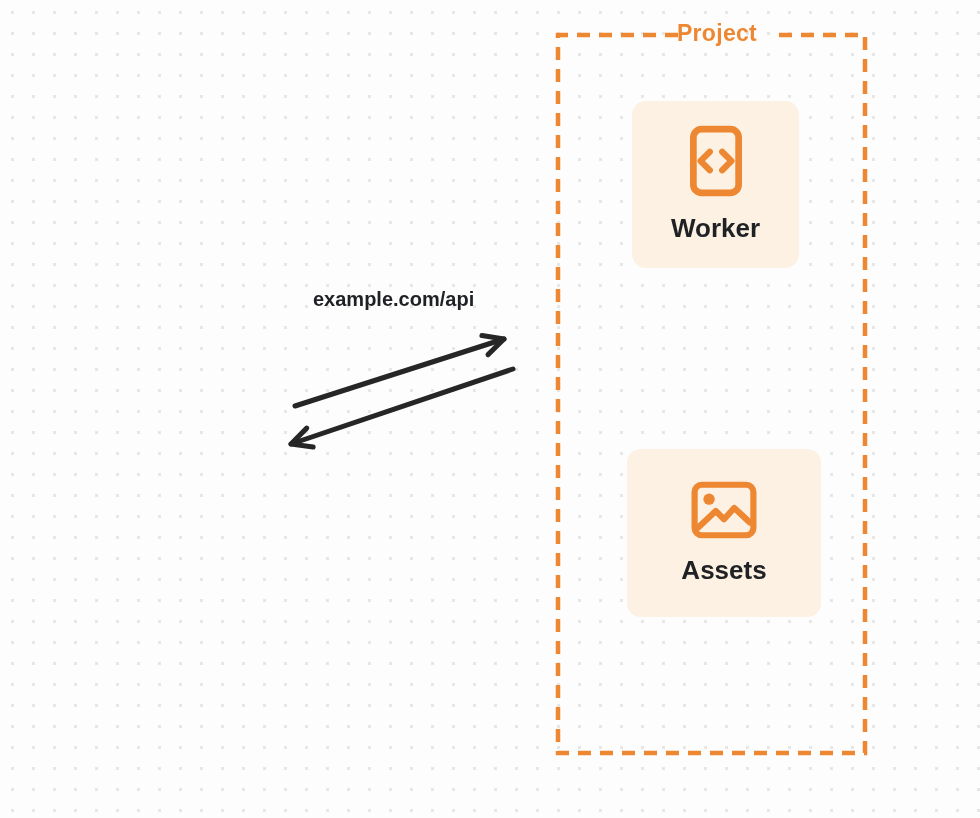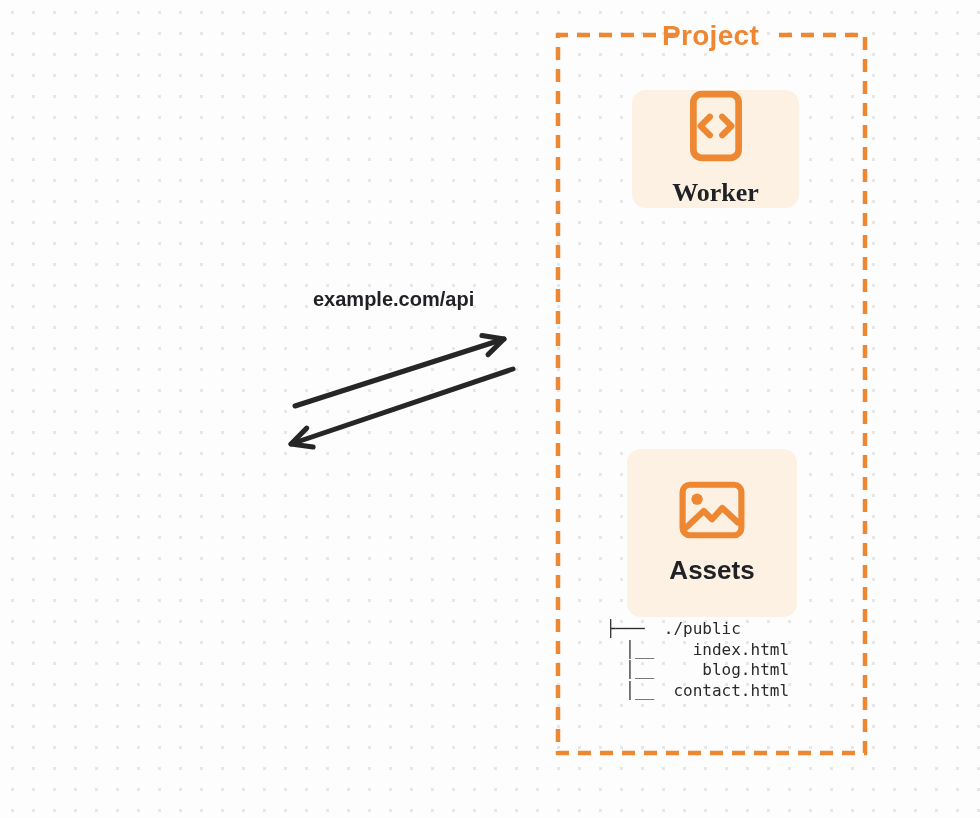--- a/index.html
+++ b/index.html
@@ -19,50 +19,49 @@
     position: absolute;
     left: 0; top: 0;
     width: 980px; height: 818px;
     pointer-events: none;
   }
   .project-label {
     position: absolute;
     left: 662px;
     top: 20px;
     width: 110px;
-    text-align: left;
-    font-size: 28px;
+    text-align: center;
+    font-size: 23px;
     font-weight: 700;
     color: #ED8732;
     letter-spacing: 0.3px;
   }
   .node {
     position: absolute;
     border-radius: 14px;
     display: flex;
     flex-direction: column;
     align-items: center;
     justify-content: center;
   }
   .client-box {
     left: 79px; top: 315px;
     width: 170px; height: 165px;
     background: #F6F6F7;
     border-radius: 10px;
   }
   .client-box .node-label { font-size: 27px; font-weight: 700; }
   .worker-box {
-    left: 632px; top: 90px;
-    width: 167px; height: 118px;
+    left: 632px; top: 101px;
+    width: 167px; height: 167px;
     background: #FCF1E3;
-    font-family: Liberation Serif, serif;
   }
   .assets-box {
     left: 627px; top: 449px;
-    width: 170px; height: 168px;
+    width: 194px; height: 168px;
     background: #FCF1E3;
   }
   .node-label { font-size: 26px; font-weight: 700; color: #1F2125; }
   .node-icon { margin-bottom: 16px; display: block; }
   .api-label {
     position: absolute;
     left: 313px; top: 288px;
     font-size: 20px;
     font-weight: 700;
     color: #1F2125;
@@ -113,18 +112,14 @@
     <svg class="node-icon" width="66" height="58" viewBox="0 0 64 56" xmlns="http://www.w3.org/2000/svg">
       <rect x="3.5" y="3.5" width="57" height="49" rx="7" fill="none" stroke="#ED8732" stroke-width="6"></rect>
       <circle cx="17.5" cy="17.5" r="5.5" fill="#ED8732"></circle>
       <path d="M7 45 L24 29 L32 37 L42 26 L57 40" fill="none" stroke="#ED8732" stroke-width="6" stroke-linecap="round" stroke-linejoin="round"></path>
     </svg>
     <span class="node-label">Assets</span>
   </div>
 
   <div class="api-label">example.com/api</div>
 
-  <pre class="file-tree">├───  ./public
-  │__    index.html
-  │__     blog.html
-  │__  contact.html</pre>
 
 </div>
 
 </body></html>

